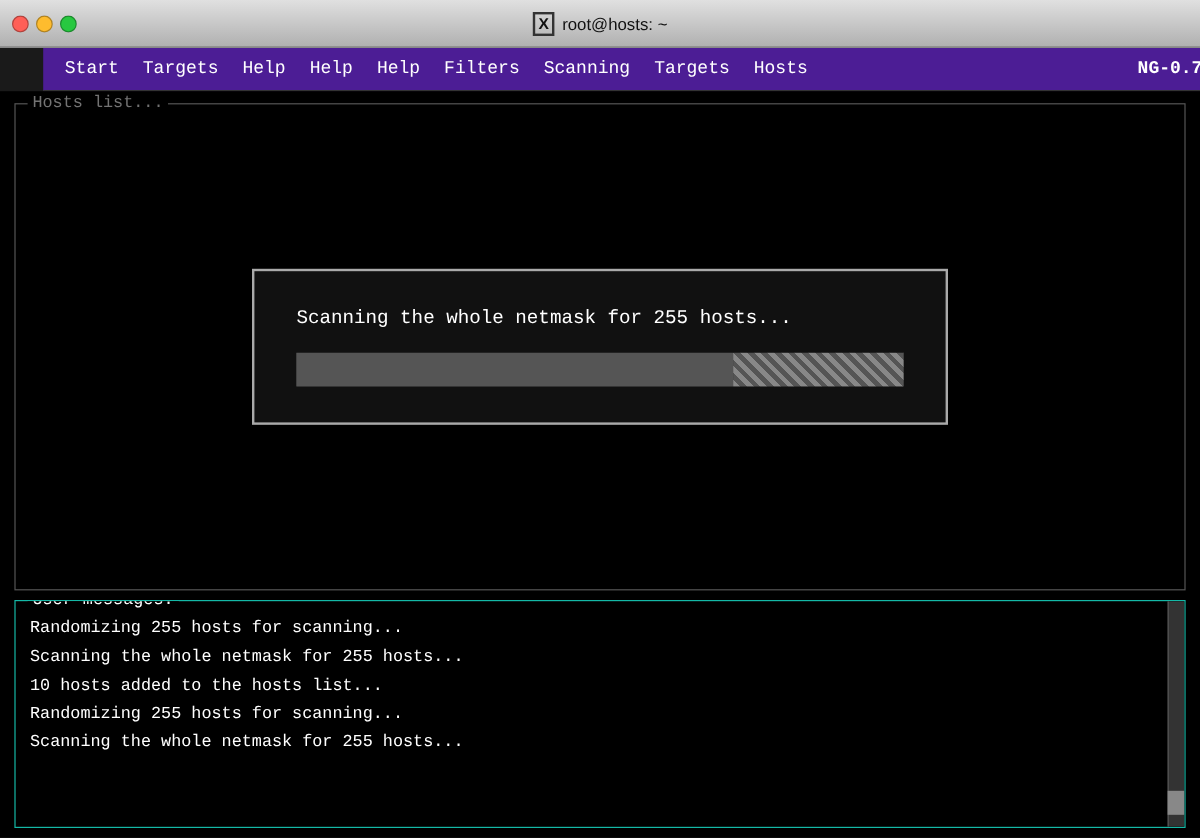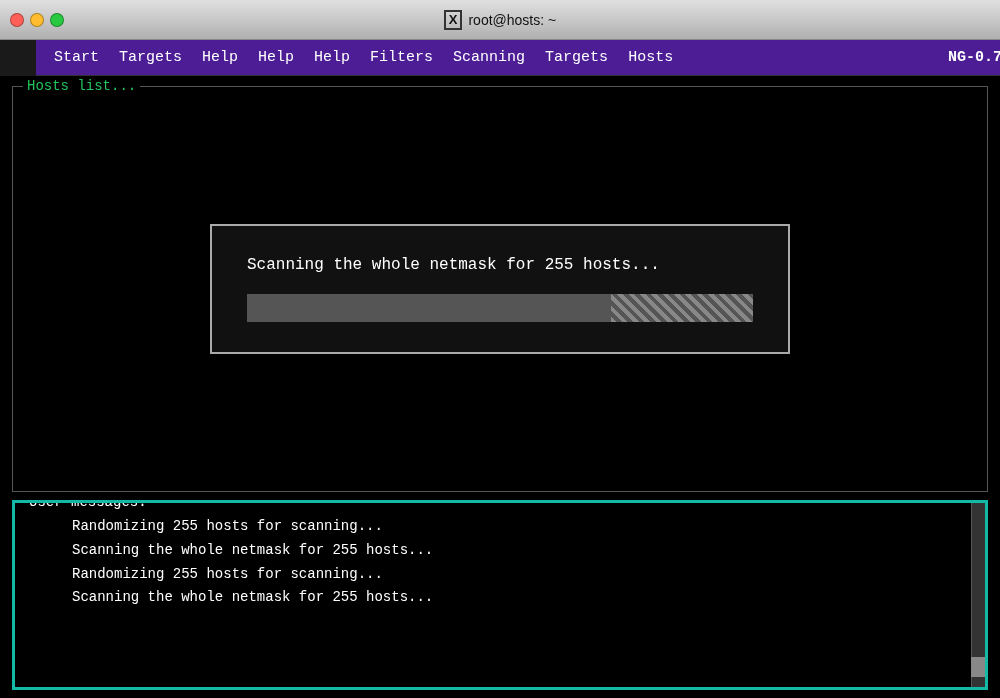--- a/index.html
+++ b/index.html
@@ -110,21 +110,21 @@
       margin: 10px 12px 0 12px;
       border: 1px solid #555;
       background: #000;
     }
 
     .panel-label {
       position: absolute;
       top: -9px;
       left: 10px;
       background: #000;
-      color: #22c55e;
+      color: #737373;
       font-size: 14px;
       padding: 0 4px;
       font-family: 'Courier New', Courier, monospace;
     }
 
     
     .progress-dialog {
       position: absolute;
       top: 50%;
       left: 50%;
@@ -166,25 +166,24 @@
         #555 4px,
         #555 8px
       );
       height: 100%;
     }
 
     
     .messages-panel {
       height: 190px;
       margin: 8px 12px 8px 12px;
-      border: 3px solid #14b8a6;
+      border: 1px solid #14b8a6;
       background: #000;
       position: relative;
       overflow: hidden;
-      padding-left: 45px;
     }
 
     .messages-label {
       position: absolute;
       top: -9px;
       left: 10px;
       background: #000;
       color: #fff;
       font-size: 14px;
       padding: 0 4px;
@@ -263,20 +262,21 @@
         <div class="progress-bar-end"></div>
       </div>
     </div>
   </div>
 
   <div class="messages-panel">
     <span class="messages-label">User messages:</span>
     <div class="messages-content">
       <div>Randomizing 255 hosts for scanning...</div>
       <div>Scanning the whole netmask for 255 hosts...</div>
+      <div>10 hosts added to the hosts list...</div>
       <div>Randomizing 255 hosts for scanning...</div>
       <div>Scanning the whole netmask for 255 hosts...</div>
     </div>
     <div class="scrollbar">
       <div class="scrollbar-thumb"></div>
     </div>
   </div>
 
 </div>
 

